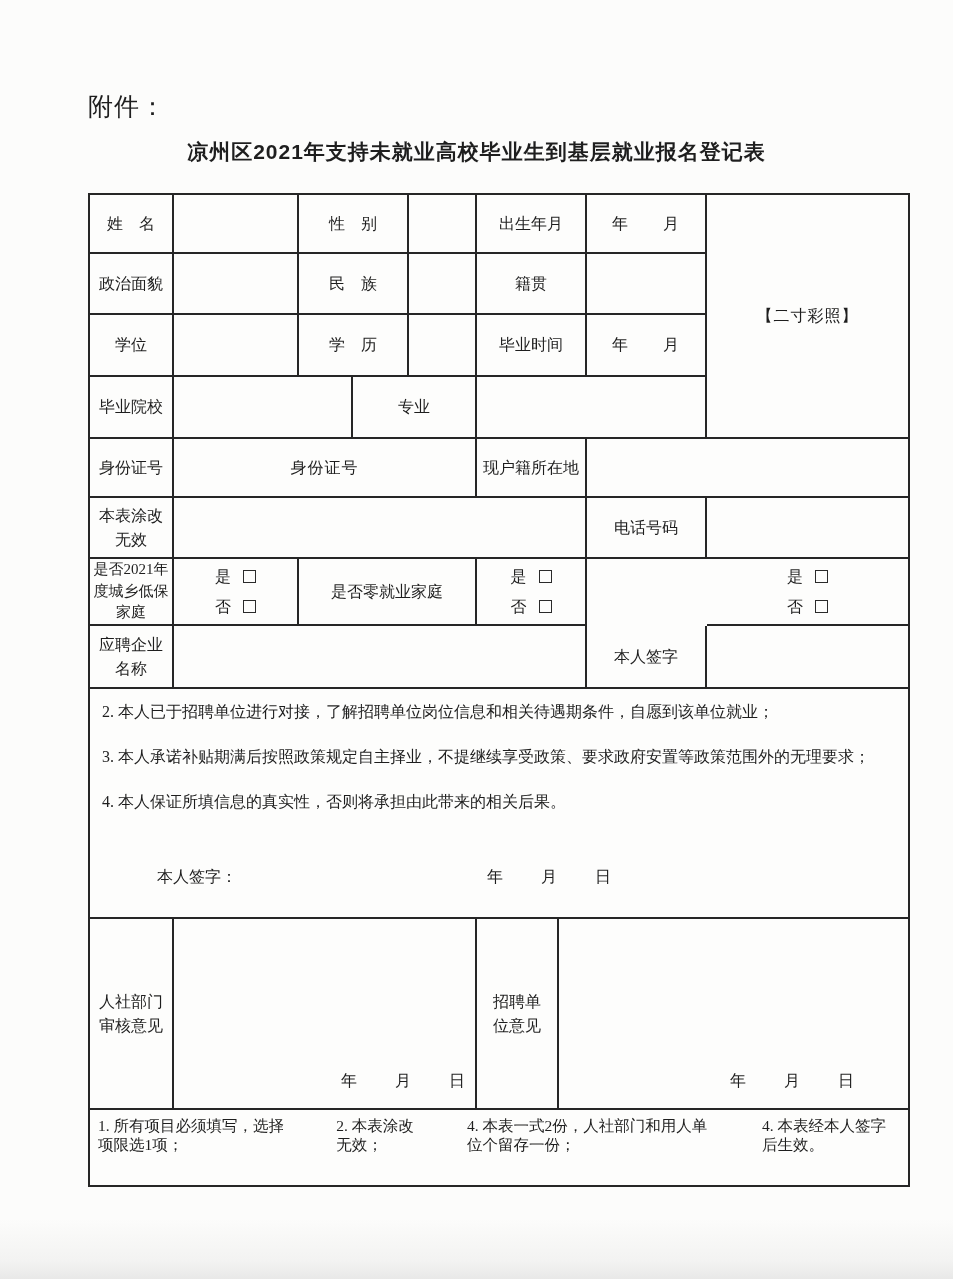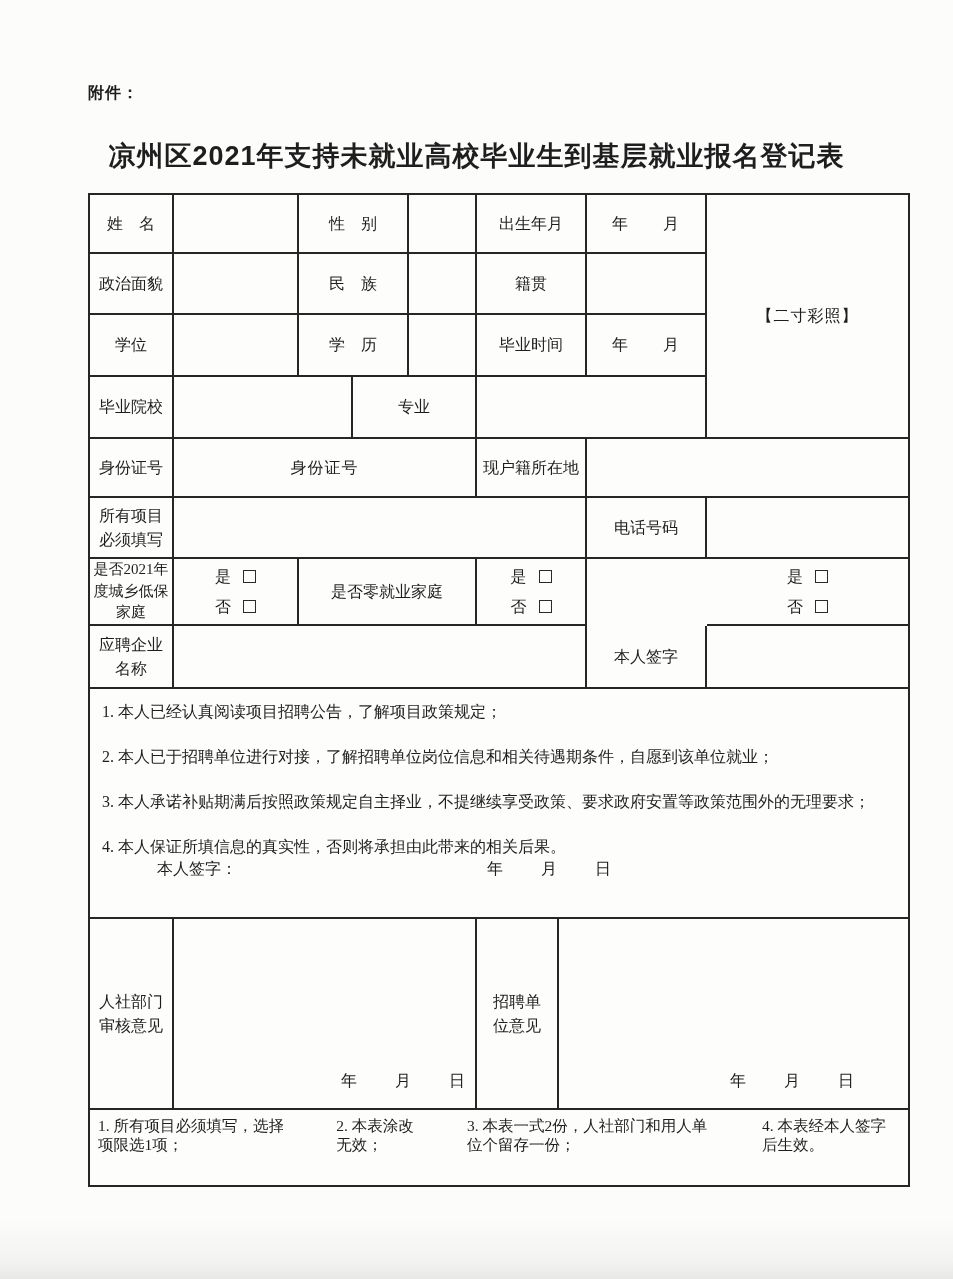--- a/index.html
+++ b/index.html
@@ -20,35 +20,35 @@
     position: absolute;
     left: 0; right: 0; bottom: 0;
     height: 60px;
     background: linear-gradient(180deg, rgba(120,120,120,0) 0%, rgba(120,120,120,0.07) 70%, rgba(130,130,130,0.16) 100%);
     pointer-events: none;
   }
 
   .attachment {
     position: absolute;
     left: 88px;
-    top: 83px;
+    top: 90px;
     font-family: "Liberation Sans", "DejaVu Sans", sans-serif;
-    font-weight: bold;
-    font-size: 16px;
+    font-weight: normal;
+    font-size: 25px;
     letter-spacing: 1px;
   }
   .title {
     position: absolute;
     top: 138px;
     left: 0;
     width: 100%;
     text-align: center;
     font-family: "Liberation Sans", "DejaVu Sans", sans-serif;
     font-weight: bold;
-    font-size: 27px;
+    font-size: 21px;
     letter-spacing: 1px;
   }
 
   .form-table {
     position: absolute;
     left: 88px;
     top: 193px;
     display: grid;
     grid-template-columns: 84px 125px 54px 56px 68px 82px 28px 120px 203px;
     grid-template-rows: 59px 61px 62px 62px 59px 61px 67px 63px 230px 191px 77px;
@@ -87,21 +87,21 @@
 
   .decl {
     flex-direction: column;
     align-items: stretch;
     justify-content: flex-start;
     padding: 13px 14px 10px 12px;
     text-align: left;
   }
   .decl-item { font-size: 16px; line-height: 20px; margin-bottom: 25px; }
   .decl-item:nth-of-type(4) { margin-bottom: 0; }
-  .sigline { display: flex; align-items: center; }
+  .sigline { margin-top: 28px; display: flex; align-items: center; }
   .siglabel { margin-left: 55px; font-size: 16px; }
   .sigdate { margin-left: 250px; font-size: 16px; letter-spacing: 2px; }
 
   .opinion-blank {
     flex-direction: column;
     align-items: flex-end;
     justify-content: flex-end;
     padding: 0 8px 16px 0;
   }
   .opinion-blank.employer { padding-right: 52px; }
@@ -159,21 +159,21 @@
     <div class="cell lbl" style="grid-area:4/4/5/6">专业</div>
     <div class="cell inp" style="grid-area:4/6/5/9"></div>
 
     <div class="cell lbl" style="grid-area:5/1/6/2">身份证号</div>
     <div class="cell inp hint" style="grid-area:5/2/6/6">
       <span>身份证号</span>
     </div>
     <div class="cell lbl" style="grid-area:5/6/6/8">现户籍所在地</div>
     <div class="cell inp" style="grid-area:5/8/6/10"></div>
 
-    <div class="cell lbl" style="grid-area:6/1/7/2">所有项目必须填写</div>
+    <div class="cell lbl" style="grid-area:6/1/7/2">本表涂改无效</div>
     <div class="cell inp" style="grid-area:6/2/7/8"></div>
     <div class="cell lbl" style="grid-area:6/8/7/9">电话号码</div>
     <div class="cell inp" style="grid-area:6/9/7/10"></div>
 
     <div class="cell lbl small" style="grid-area:7/1/8/2">是否2021年度城乡低保家庭</div>
     <div class="cell" style="grid-area:7/2/8/3">
       <div class="checkcol">
         <div class="checkrow">
           <span class="cklbl">是</span>
           <span class="ckbox"></span>
@@ -209,21 +209,20 @@
         </div>
       </div>
     </div>
 
     <div class="cell lbl" style="grid-area:8/1/9/2">应聘企业名称</div>
     <div class="cell inp" style="grid-area:8/2/9/8"></div>
     <div class="cell lbl" style="grid-area:8/8/9/9">本人签字</div>
     <div class="cell inp" style="grid-area:8/9/9/10"></div>
 
     <div class="cell decl" style="grid-area:9/1/10/10">
-      <p class="decl-item">1.  本人已经认真阅读项目招聘公告，了解项目政策规定；</p>
       <p class="decl-item">2. 本人已于招聘单位进行对接，了解招聘单位岗位信息和相关待遇期条件，自愿到该单位就业；</p>
       <p class="decl-item">3. 本人承诺补贴期满后按照政策规定自主择业，不提继续享受政策、要求政府安置等政策范围外的无理要求；</p>
       <p class="decl-item">4. 本人保证所填信息的真实性，否则将承担由此带来的相关后果。</p>
       <div class="sigline">
         <span class="siglabel">本人签字：</span>
         <span class="sigdate">年　　月　　日</span>
       </div>
     </div>
 
     <div class="cell lbl" style="grid-area:10/1/11/2">人社部门审核意见</div>
@@ -231,18 +230,18 @@
       <span class="opdate">年　　月　　日</span>
     </div>
     <div class="cell lbl narrow" style="grid-area:10/6/11/7">招聘单位意见</div>
     <div class="cell opinion-blank employer" style="grid-area:10/7/11/10">
       <span class="opdate">年　　月　　日</span>
     </div>
 
     <div class="cell notes" style="grid-area:11/1/12/10">
       <div class="note-item">1. 所有项目必须填写，选择项限选1项；</div>
       <div class="note-item">2. 本表涂改无效；</div>
-      <div class="note-item">3. 本表一式2份，人社部门和用人单位个留存一份；</div>
+      <div class="note-item">4. 本表一式2份，人社部门和用人单位个留存一份；</div>
       <div class="note-item">4. 本表经本人签字后生效。</div>
     </div>
 
   </div>
 </div>
 
 </body></html>

